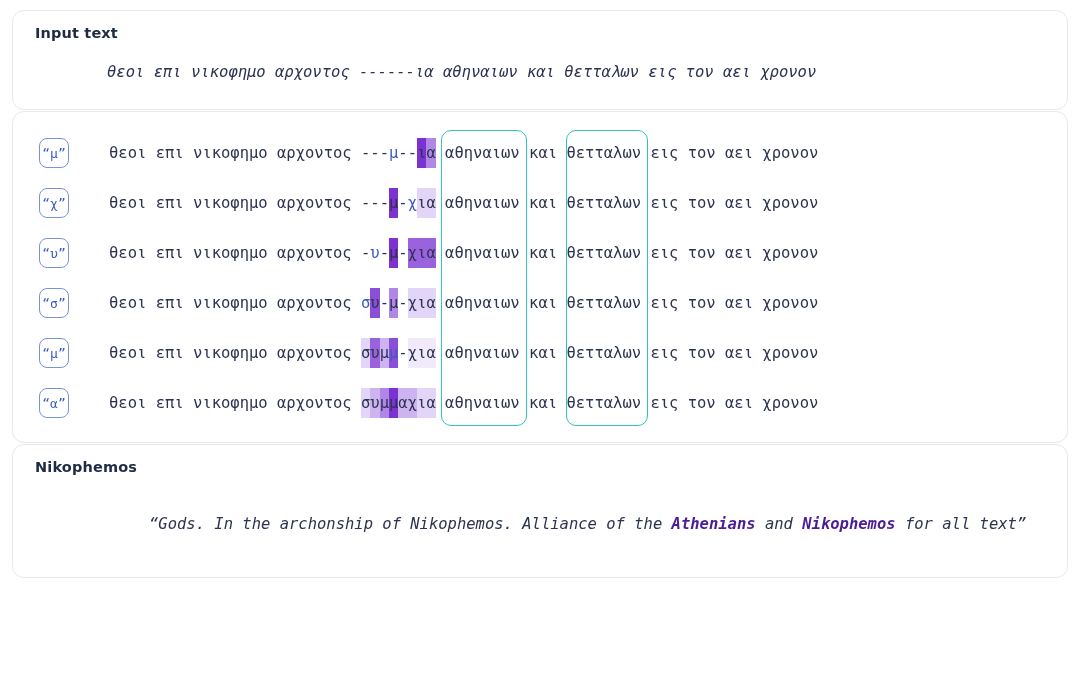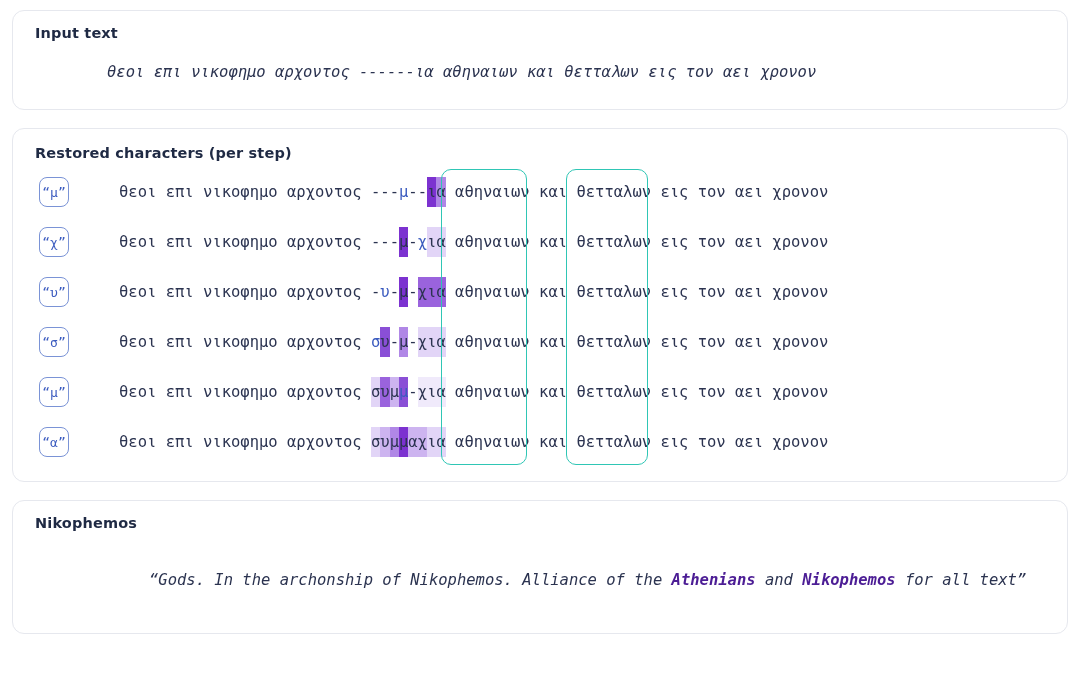--- a/index.html
+++ b/index.html
@@ -7,21 +7,21 @@
     margin: 0; padding: 0;
     width: 1080px; height: 698px;
     background: #ffffff;
     font-family: "Liberation Sans", sans-serif;
   }
   .page {
     width: 1080px; height: 536px;
     padding: 10px 12px;
     display: flex;
     flex-direction: column;
-    gap: 18px;
+    gap: 1px;
   }
   .card {
     background: #ffffff;
     border: 1px solid #e6e8ee;
     border-radius: 12px;
     padding: 14px 22px 16px 22px;
   }
   .card-title {
     font-family: "DejaVu Sans", sans-serif;
     font-size: 14.5px;
@@ -64,21 +64,21 @@
     align-items: center;
     justify-content: center;
     font-family: "DejaVu Sans Mono", monospace;
     font-size: 13px;
     color: #3b5bbf;
     background: #ffffff;
     flex: none;
     margin-left: 4px;
   }
   .row-text {
-    margin-left: 50px;
+    margin-left: 40px;
     font-family: "DejaVu Sans Mono", monospace;
     font-size: 15.5px;
     color: #2b3350;
     white-space: pre;
     line-height: 30px;
   }
   .row-text .seg { display: inline; }
   .ch { display: inline-block; }
 
   
@@ -114,21 +114,20 @@
 <body>
 
 <div class="page">
 
   <section class="card input-card">
     <div class="card-title">Input text</div>
     <div class="mono input-line">θεοι επι νικοφημο αρχοντος ------ια αθηναιων και θετταλων εις τον αει χρονον</div>
   </section>
 
   <section class="card restored-card">
-    <div class="card-title restored-title">Restored characters (per step)</div>
     <div class="rows" id="rows">
         <div class="row">
           <div class="badge">“μ”</div>
           <div class="row-text"><span class="seg">θεοι επι νικοφημο αρχοντος </span><span class="seg"><span class="ch h0">-</span><span class="ch h0">-</span><span class="ch h0">-</span><span class="ch h0 pred">μ</span><span class="ch h0">-</span><span class="ch h0">-</span><span class="ch h7">ι</span><span class="ch h4">α</span></span><span class="seg"> αθηναιων</span><span class="seg"> και </span><span class="seg">θετταλων</span><span class="seg"> εις τον αει χρονον</span></div>
         </div>
         <div class="row">
           <div class="badge">“χ”</div>
           <div class="row-text"><span class="seg">θεοι επι νικοφημο αρχοντος </span><span class="seg"><span class="ch h0">-</span><span class="ch h0">-</span><span class="ch h0">-</span><span class="ch h7">μ</span><span class="ch h0">-</span><span class="ch h0 pred">χ</span><span class="ch h2">ι</span><span class="ch h2">α</span></span><span class="seg"> αθηναιων</span><span class="seg"> και </span><span class="seg">θετταλων</span><span class="seg"> εις τον αει χρονον</span></div>
         </div>
         <div class="row">

